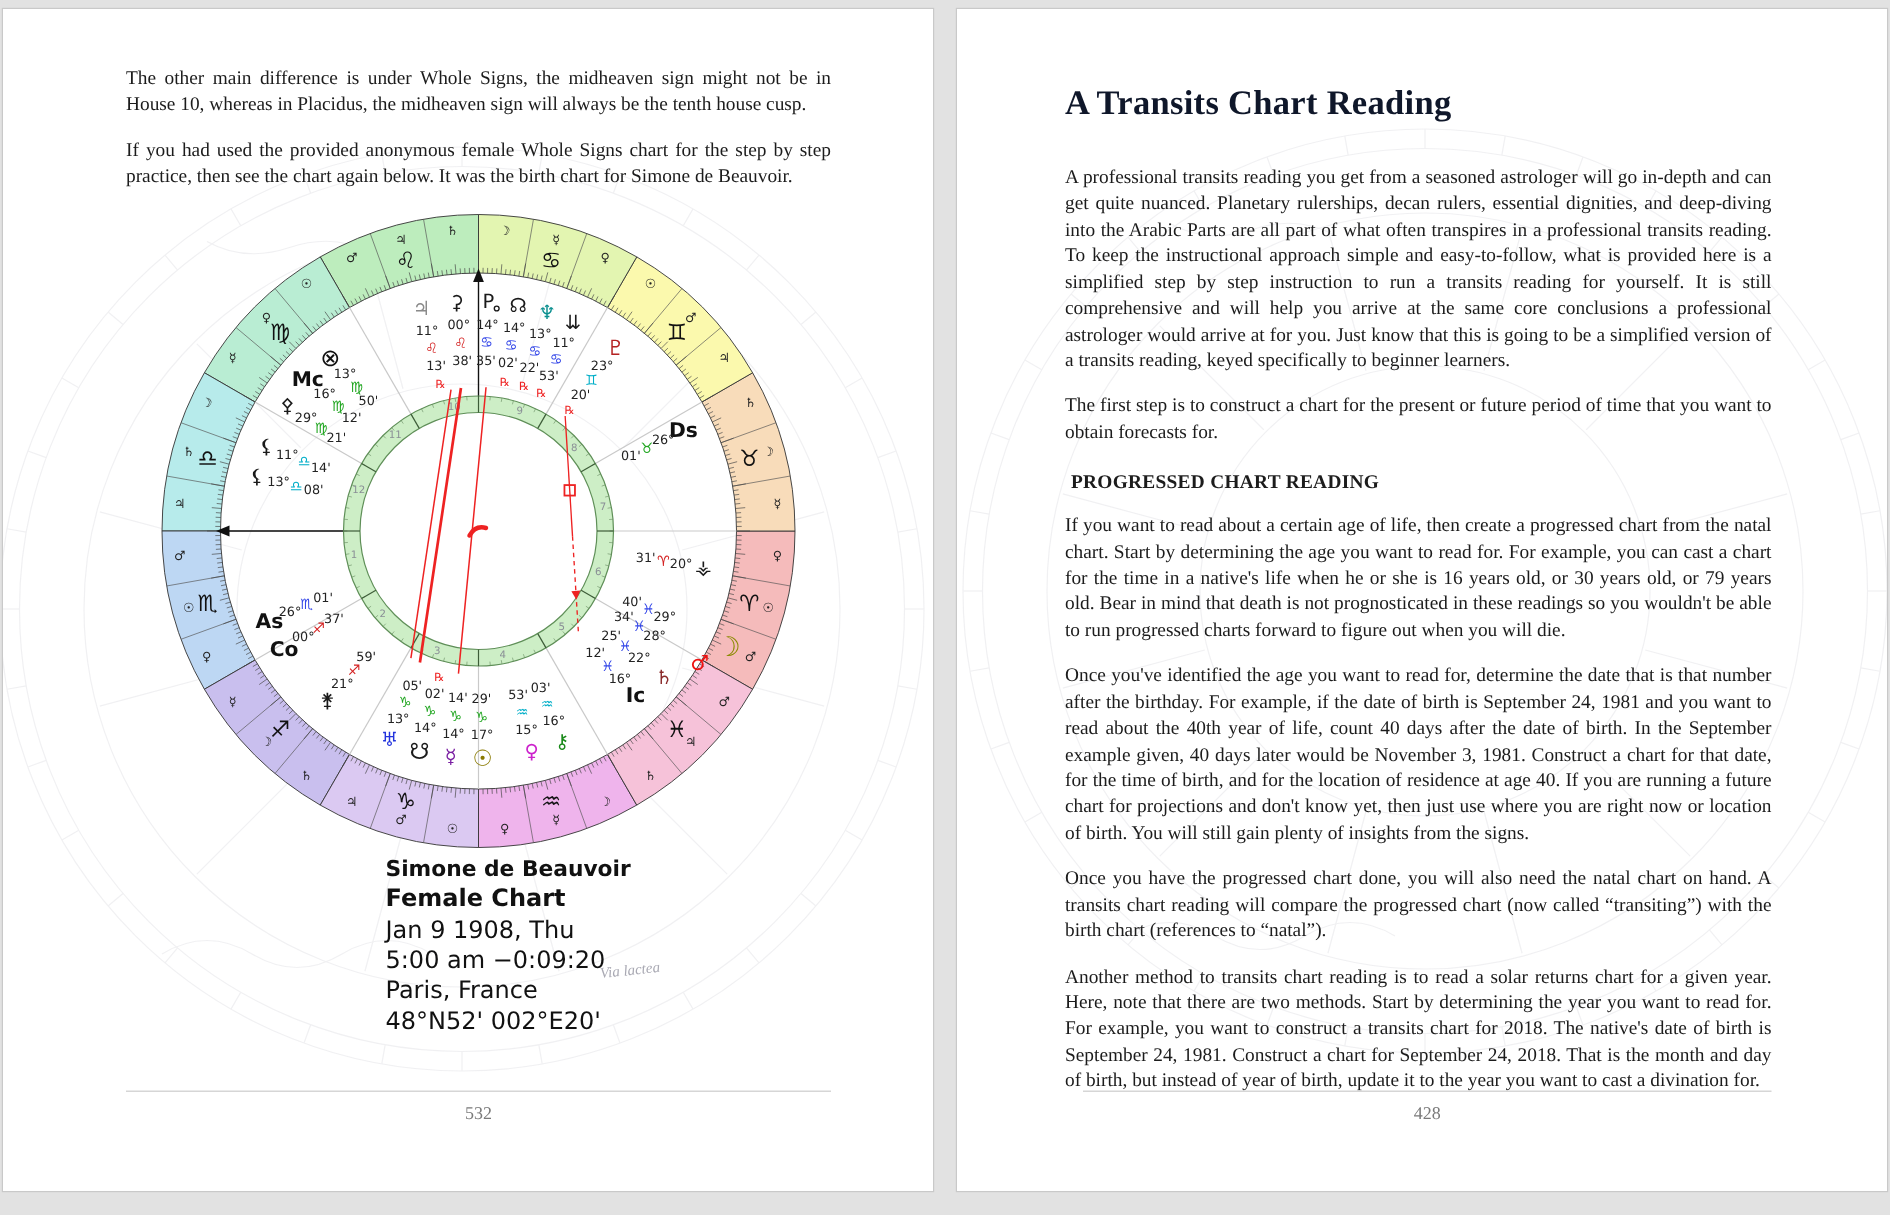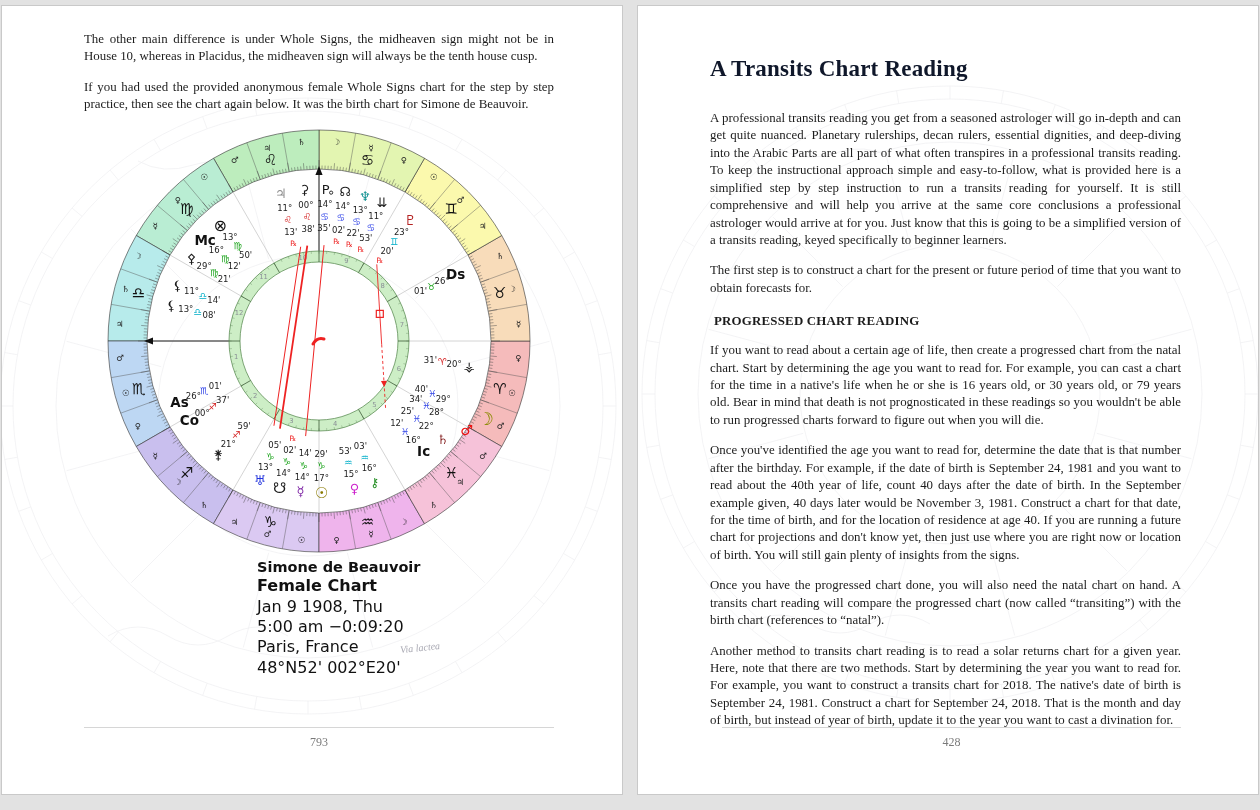--- a/index.html
+++ b/index.html
@@ -10,21 +10,21 @@
   }
   .viewer{position:relative;width:1260px;height:810px;}
   .page{
     position:absolute;top:5px;height:790px;width:622px;
     background:#ffffff;border:1px solid #c9c9c9;box-sizing:border-box;
   }
   .page-left{left:1px;}
   .page-right{left:637px;}
   .wm{position:absolute;left:0;top:0;z-index:0;}
   .content{position:relative;z-index:1;}
-  .page-left .content{padding:25px 68px 0 82px;}
+  .page-left .content{padding:38px 68px 0 82px;}
   .page-right .content{padding:50px 77px 0 72px;}
   p.body{
     font-size:12.9px;line-height:1.35;text-align:justify;
     margin:0 0 13px 0;color:#1c1c1c;
   }
   h1.chapter{
     font-size:23px;font-weight:bold;color:#0f172a;
     margin:0 0 28px 0;letter-spacing:0.2px;
   }
   h2.section{
@@ -862,21 +862,21 @@
           <div class="c-name">Simone de Beauvoir</div>
           <div class="c-line c-sub">Female Chart</div>
           <div class="c-line">Jan 9 1908, Thu</div>
           <div class="c-line">5:00 am  −0:09:20</div>
           <div class="c-line">Paris, France</div>
           <div class="c-line">48°N52' 002°E20'</div>
         </div>
       </div>
     </div>
     <div class="footer">
-      <span>793</span>
+      <span>532</span>
     </div>
   </div>
 
   <div class="page page-right">
     <svg class="wm" width="620" height="788">
         <g stroke="#8a8a9a" fill="none" opacity="0.12" stroke-width="0.8">
           <circle cx="312" cy="388" r="308"></circle>
           <circle cx="312" cy="388" r="295"></circle>
           <circle cx="312" cy="388" r="252"></circle>
           <circle cx="312" cy="388" r="150"></circle>

